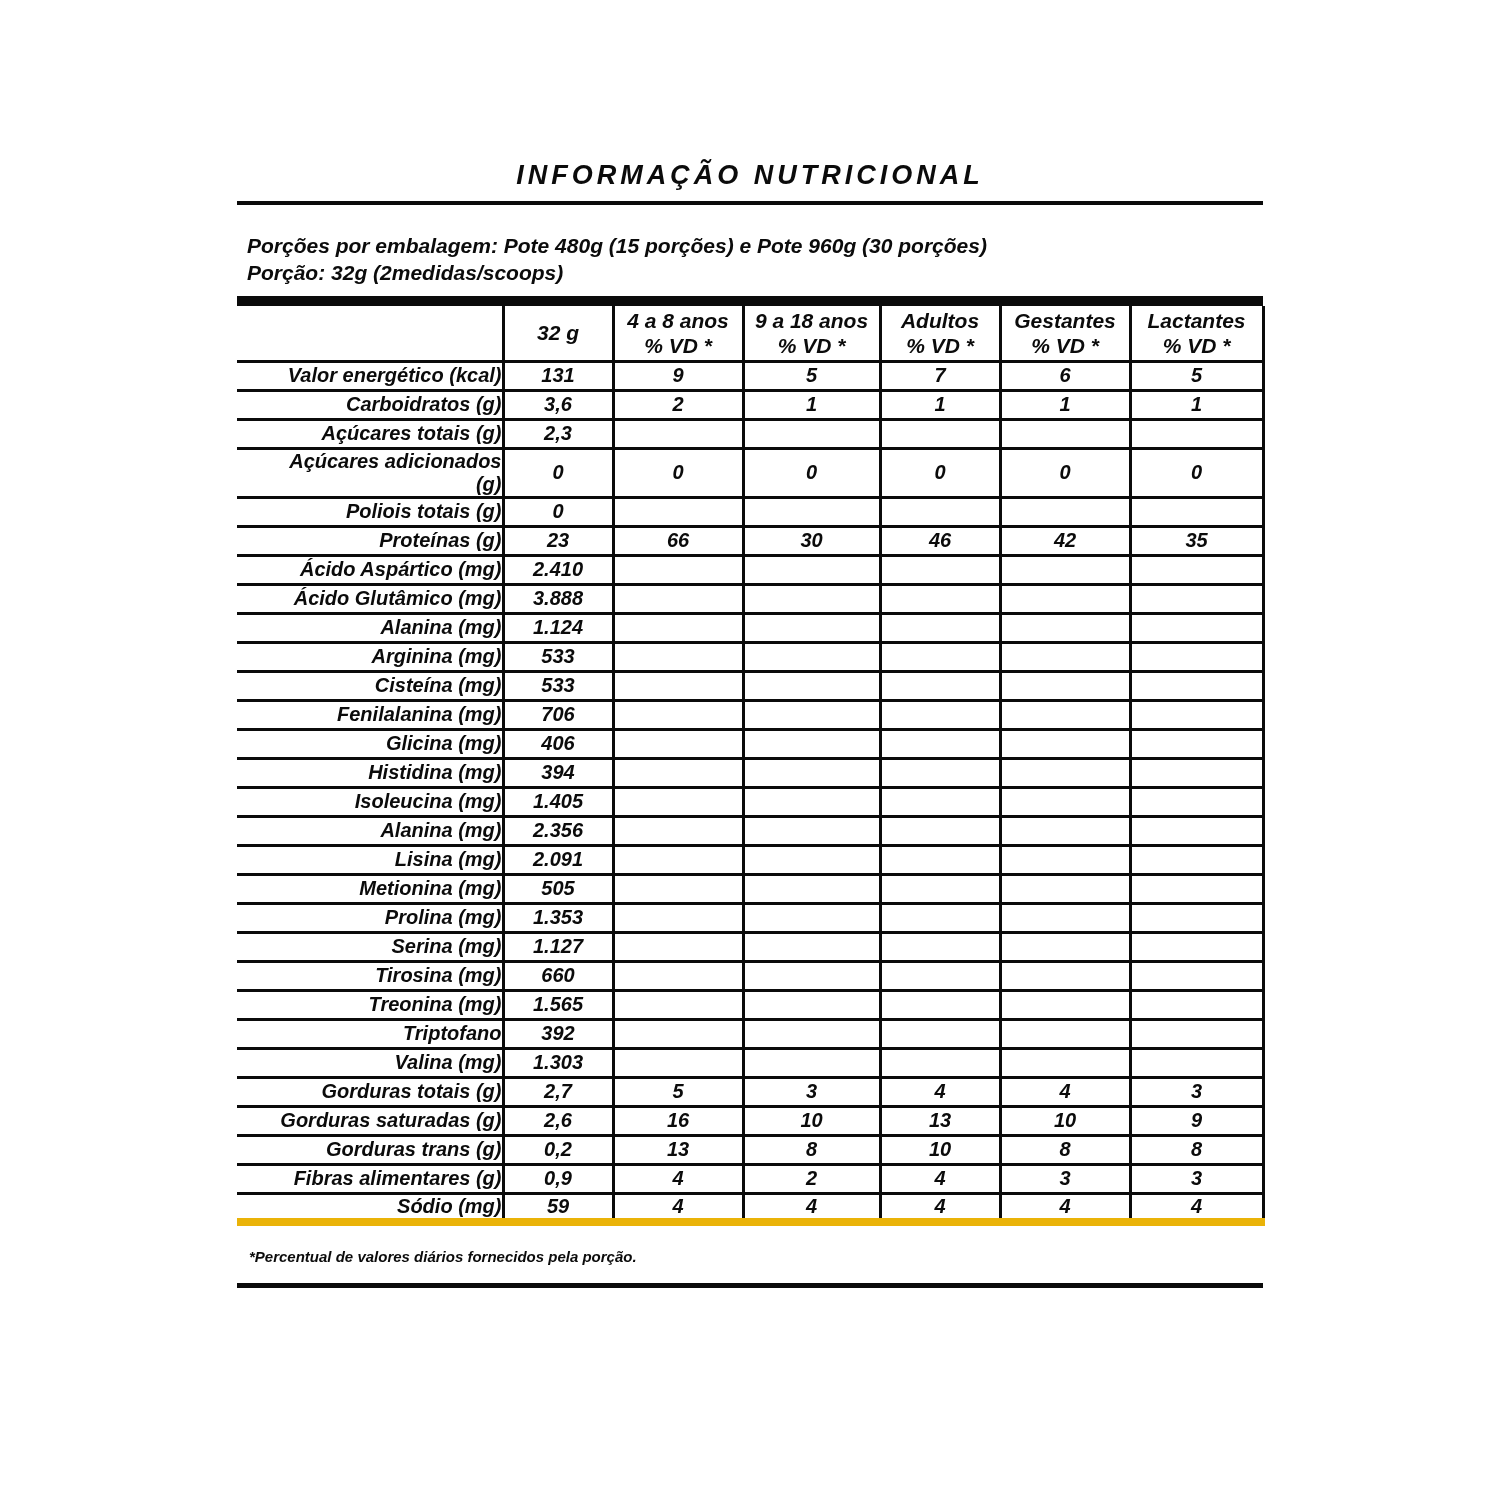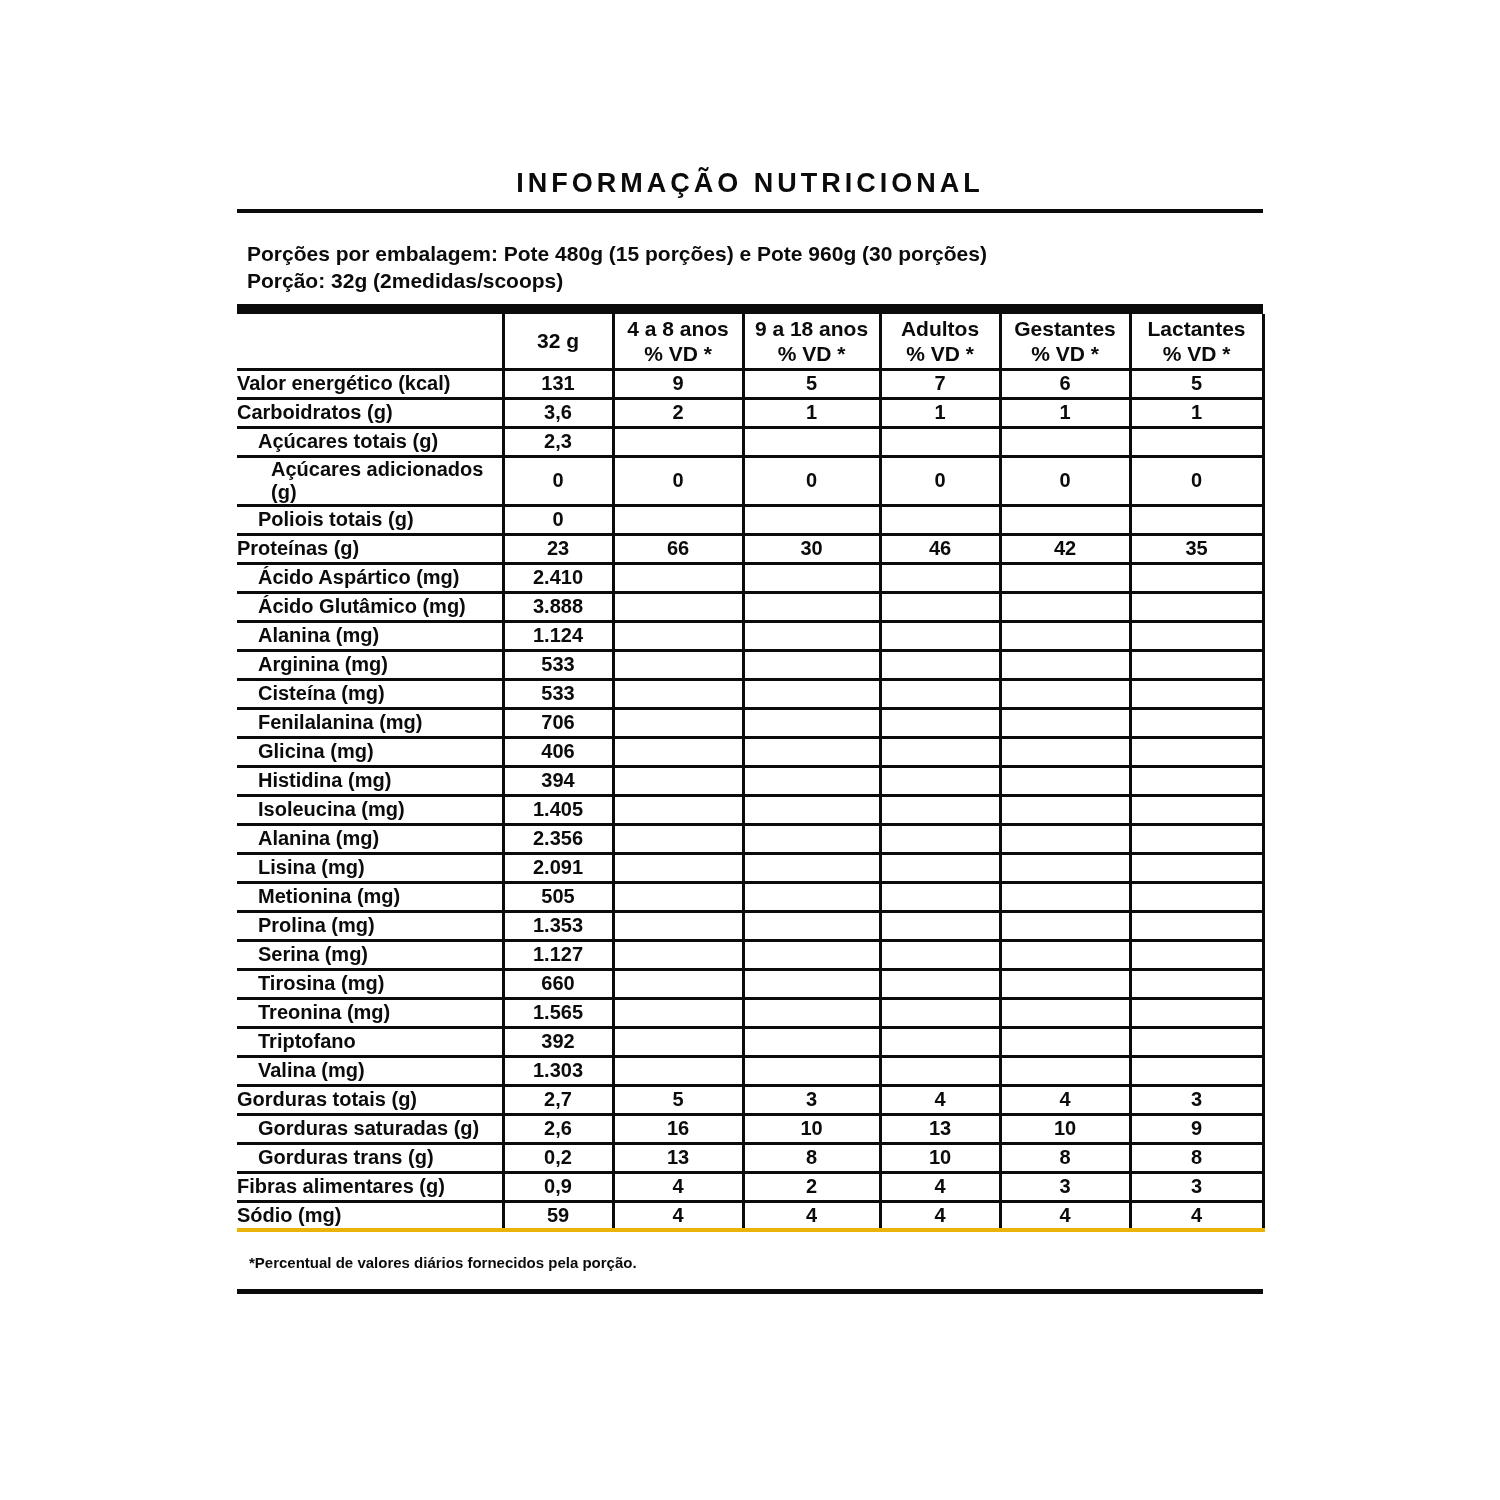--- a/index.html
+++ b/index.html
@@ -7,22 +7,23 @@
   body {
     width: 1500px; height: 1500px;
     position: relative;
     font-family: "Liberation Sans", sans-serif;
     font-weight: bold;
     color: #0b0b0b;
     -webkit-font-smoothing: antialiased;
   }
   .content {
     position: absolute;
-    left: 237px; top: 168px;
+    left: 237px; top: 160px;
     width: 1026px;
+    font-style: italic;
   }
   .title {
     text-align: center;
     font-size: 27px;
     letter-spacing: 4px;
     line-height: 31px;
     white-space: nowrap;
   }
   .rule-thin {
     height: 4px;
@@ -35,21 +36,21 @@
     line-height: 27px;
   }
   .table-topbar {
     height: 10px;
     background: #0b0b0b;
   }
   table.nutri {
     border-collapse: collapse;
     width: 1026px;
     table-layout: fixed;
-    border-bottom: 4px solid #eab308;
+    border-bottom: 8px solid #eab308;
   }
   table.nutri th, table.nutri td {
     border: 3px solid #0b0b0b;
   }
   table.nutri th:first-child, table.nutri td:first-child {
     border-left: none;
   }
   table.nutri th {
     border-top: none;
     height: 55px;
@@ -59,21 +60,21 @@
     text-align: center;
     padding: 0 2px;
   }
   table.nutri td {
     height: 29px;
     font-size: 20px;
     vertical-align: middle;
     padding: 0;
   }
   td.label {
-    text-align: left;
+    text-align: right;
     padding-left: 7px;
   }
   td.label.indent-1 { padding-left: 21px; }
   td.label.indent-2 { padding-left: 34px; }
   td.num { text-align: center; }
   .footnote {
     margin-top: 22px;
     padding-left: 12px;
     font-size: 15px;
   }

